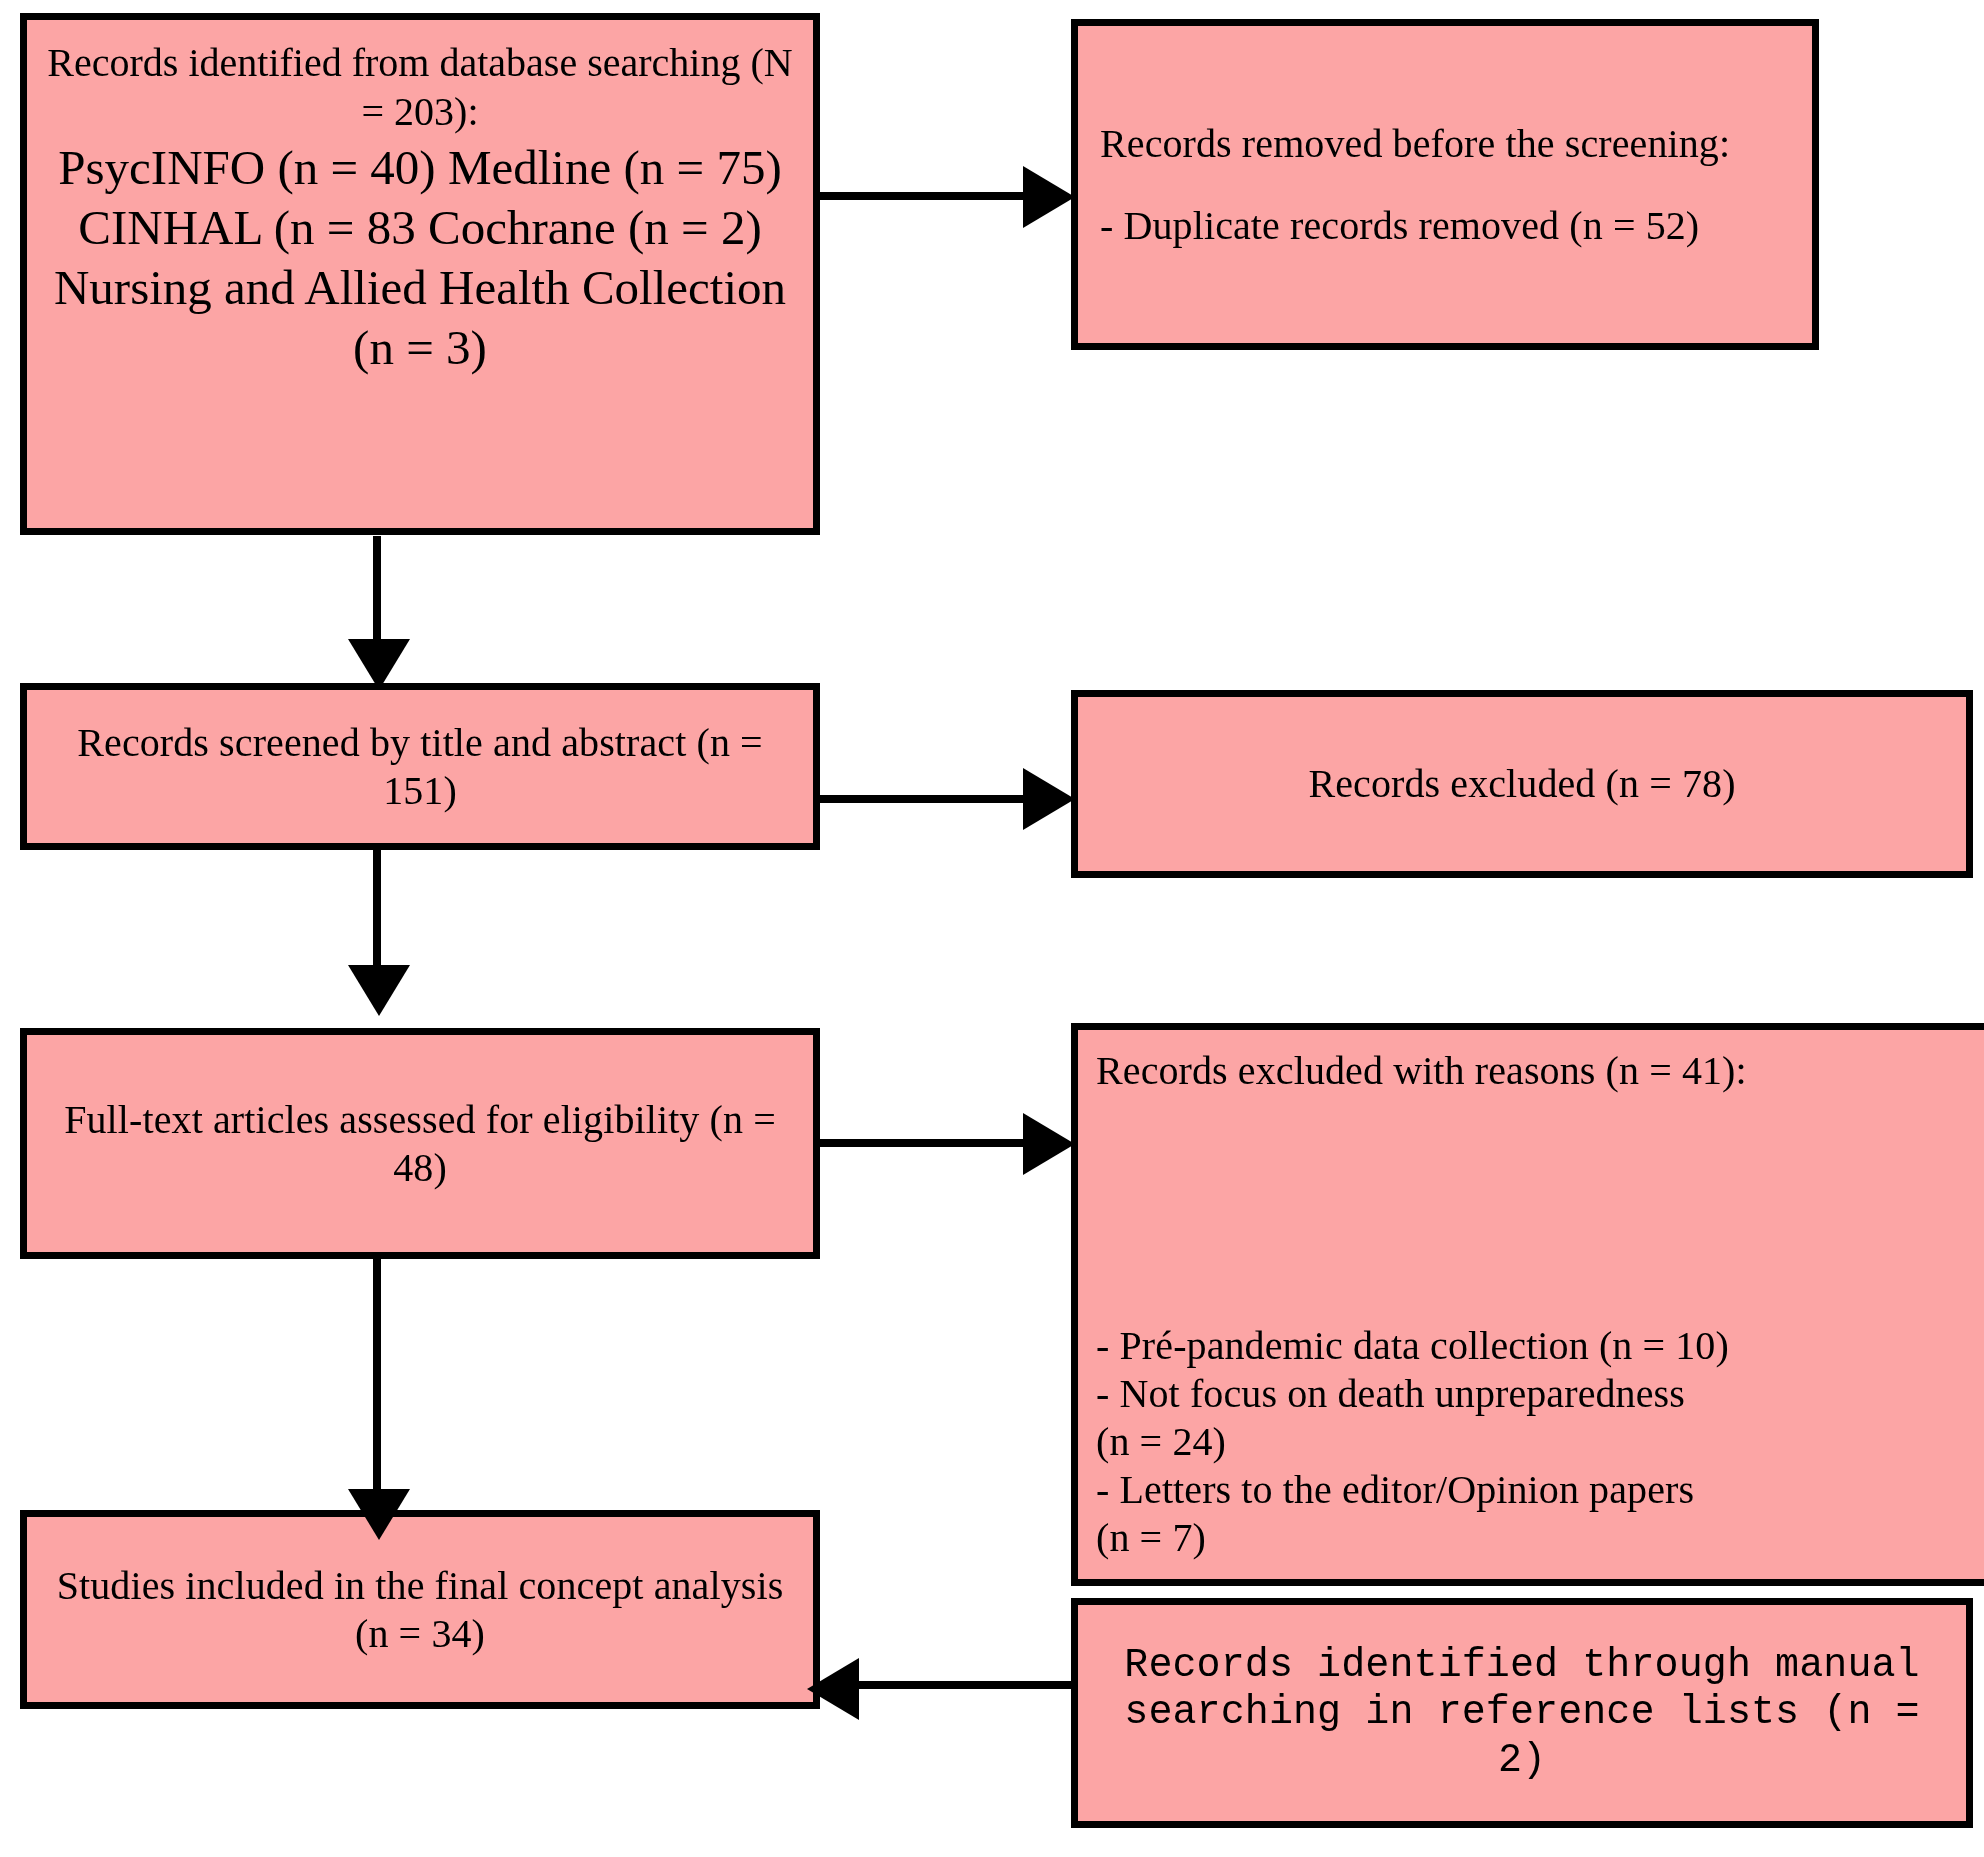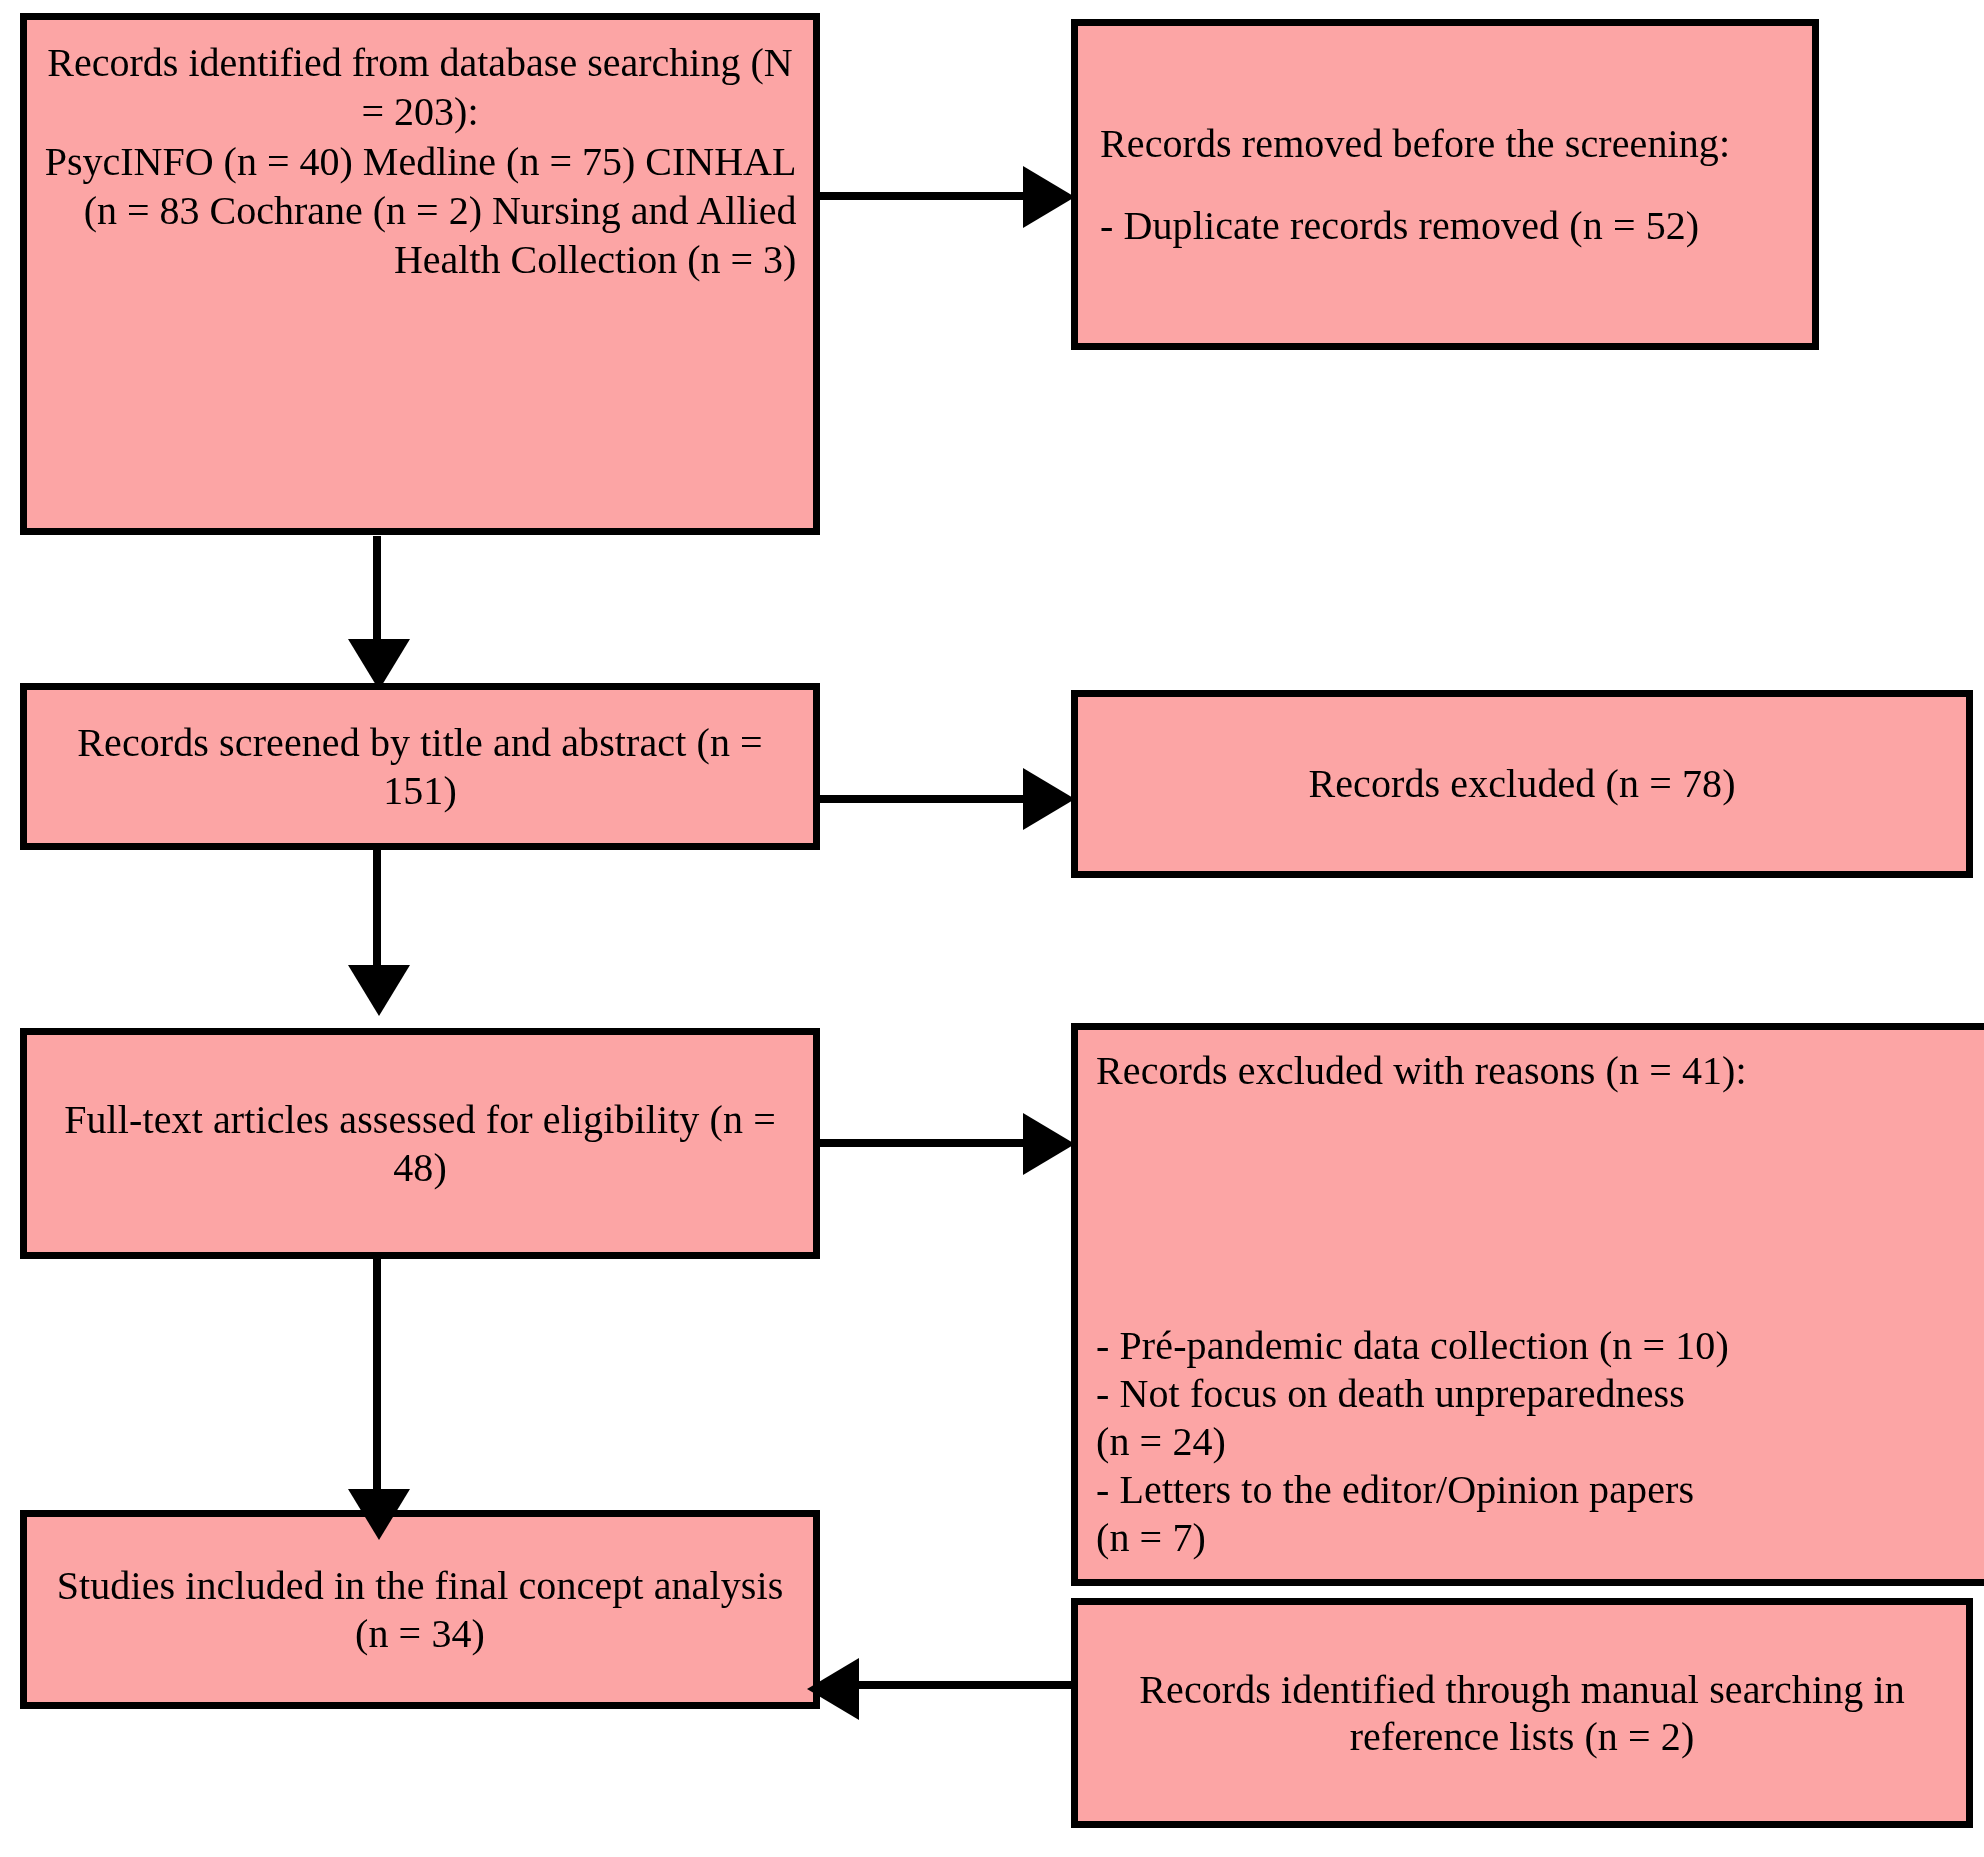--- a/index.html
+++ b/index.html
@@ -33,35 +33,35 @@
     line-height: 1.18;
     letter-spacing: 0.1px;
     white-space: pre-wrap;
   }
   .center .txt { text-align: center; }
   .left .txt { text-align: left; }
 
   
   #box-identified { left: 20px; top: 13.4px; width: 800px; height: 522px; padding: 19px 16.6px 16.6px 16.6px; justify-content: flex-start; }
   #box-identified .head { text-align: center; font-size: 40px; line-height: 1.22; }
-  #box-identified .list { text-align: right; font-size: 40px; line-height: 1.22; margin-top: 1.3px; }
+  #box-identified .list { text-align: center; font-size: 49px; line-height: 1.22; margin-top: 1.3px; }
 
   #box-removed { left: 1071px; top: 19px; width: 748px; height: 331px; padding: 12.8px 22px; justify-content: center; }
   #box-removed .txt { text-align: left; }
   #box-removed .l1 { margin-bottom: 35px; }
 
   #box-screened { left: 20px; top: 683px; width: 800px; height: 167px; padding: 1px 19px; }
   #box-excluded78 { left: 1071px; top: 690px; width: 902px; height: 188px; padding: 6.4px 19px; }
 
   #box-fulltext { left: 20px; top: 1028px; width: 800px; height: 231px; padding: 6.4px 19px; }
   #box-reasons { left: 1071px; top: 1023px; width: 942px; height: 563px; padding: 16.6px 18px; justify-content: space-between; }
   #box-reasons .txt { text-align: left; line-height: 1.20; }
 
   #box-included { left: 20px; top: 1510px; width: 800px; height: 199px; padding: 6.4px 19px; }
-  #box-manual { left: 1071px; top: 1598px; width: 902px; height: 230px; padding: 6.4px 19px; }
+  #box-manual { left: 1071px; top: 1598px; width: 902px; height: 230px; padding: 6.4px 19px; font-family: Liberation Mono, monospace; }
 
   
   .conn { position: absolute; background: #000000; }
   .arrow-head { position: absolute; width: 0; height: 0; }
 
   
   #a1-line { left: 820px; top: 192px; width: 211px; height: 8.3px; }
   #a1-head { left: 1023px; top: 166px; border-top: 31px solid transparent; border-bottom: 31px solid transparent; border-left: 52px solid #000000; }
 
   

